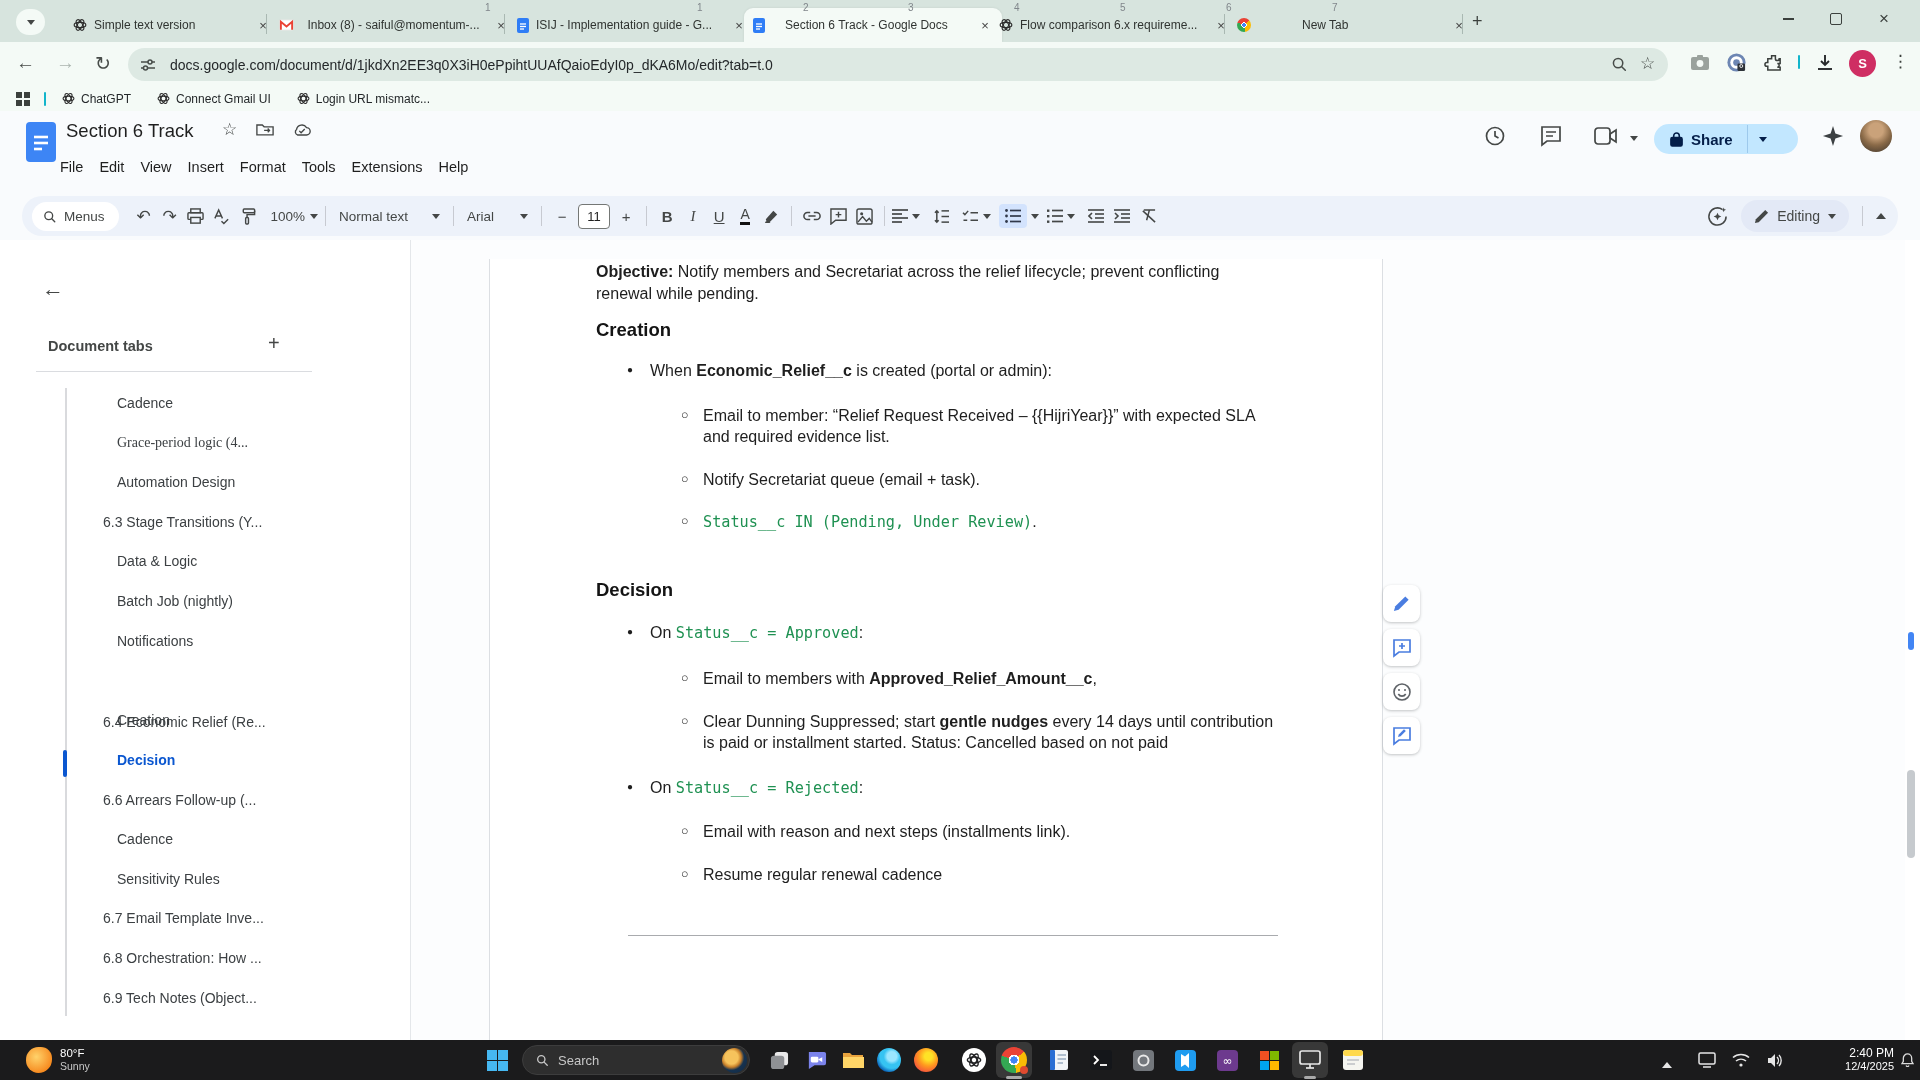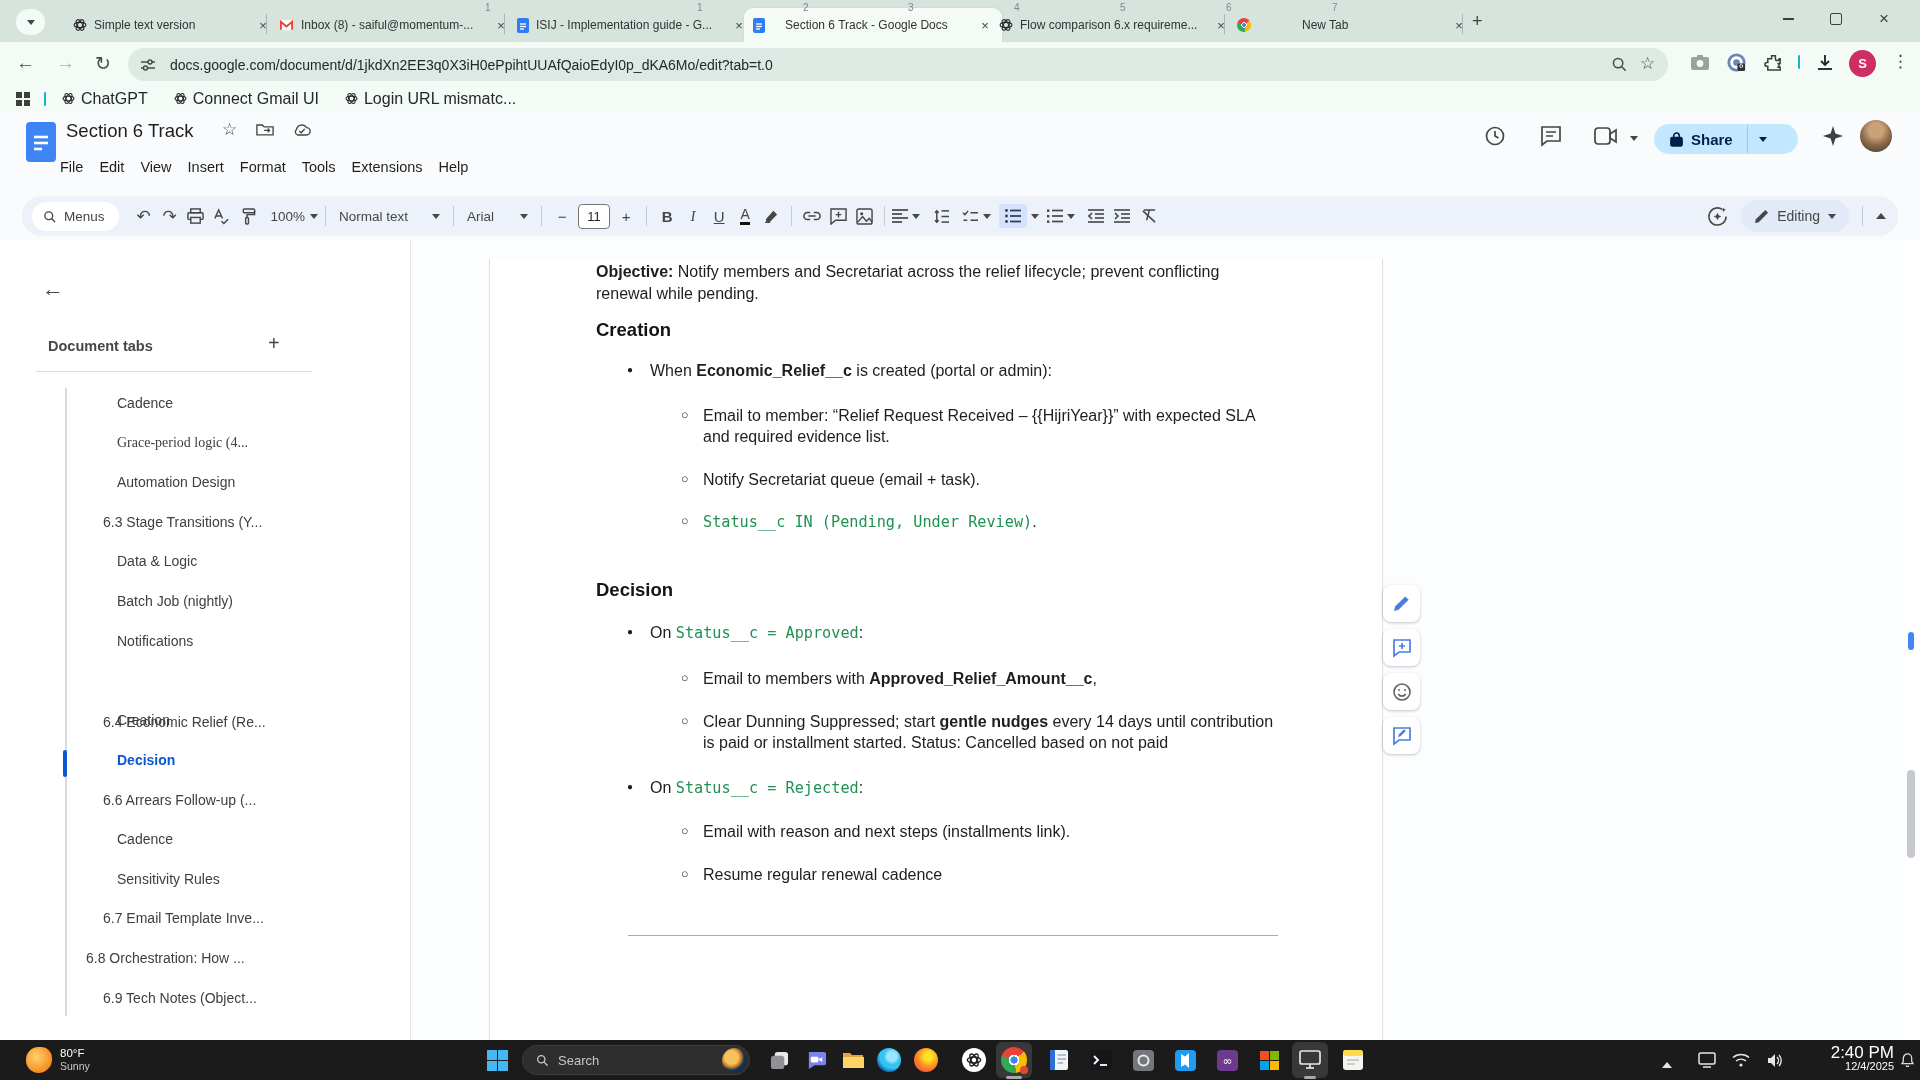--- a/index.html
+++ b/index.html
@@ -12,21 +12,21 @@
   .tab{position:absolute;top:8px;height:34px;border-radius:9px 9px 0 0;display:flex;align-items:center;padding:0 9px;font-size:12px;color:#303431;}
   .tab.active{background:#f4faf6;box-shadow:0 0 3px rgba(0,0,0,.08);gap:13px;}
   .tab .ttl{flex:1;overflow:hidden;white-space:nowrap;text-overflow:ellipsis;margin:0 7px;}
   .tab .x{font-size:13px;color:#444;width:16px;height:16px;border-radius:8px;display:flex;align-items:center;justify-content:center;}
   .tabdiv{position:absolute;top:14px;width:1px;height:20px;background:#a9b8b2;}
   #addrbar{position:absolute;left:0;top:42px;width:1920px;height:44px;background:#f4faf6;}
   .navglyph{font-size:19px;color:#474c49;}
   #urlpill{position:absolute;left:128px;top:6px;width:1540px;height:33px;border-radius:17px;background:#dde9e3;display:flex;align-items:center;}
   #url{font-size:14px;color:#24282a;margin-left:14px;}
   #bookmarks{position:absolute;left:0;top:86px;width:1920px;height:25px;background:#f4faf6;display:flex;align-items:center;}
-  .bm{display:flex;align-items:center;gap:6px;font-size:16px;color:#24282a;margin-right:26px;}
+  .bm{display:flex;align-items:center;gap:6px;font-size:12px;color:#24282a;margin-right:26px;}
   .tealdiv{width:2px;height:14px;background:#12b5cb;border-radius:1px;}
   .wbtn{position:absolute;top:2px;width:44px;height:34px;display:flex;align-items:center;justify-content:center;color:#3b403d;}
   
   #dheader{position:absolute;left:0;top:111px;width:1920px;height:129px;background:#f9fbfd;}
   #dtitle{font-size:18.5px;color:#1f1f1f;}
   .menu-item{font-size:14.5px;color:#1f1f1f;padding:3px 8px;border-radius:4px;}
   #sharepill{position:absolute;left:1654px;top:13px;width:144px;height:30px;border-radius:21px;background:#c2e7ff;display:flex;align-items:center;color:#041e49;}
   
   #dtoolbar{position:absolute;left:22px;top:196px;width:1876px;height:40px;border-radius:20px;background:#edf2fa;display:flex;align-items:center;color:#444746;}
   .tbi{display:flex;align-items:center;justify-content:center;height:28px;min-width:26px;border-radius:4px;}
@@ -80,21 +80,21 @@
               <ellipse cx="12" cy="12" rx="10" ry="4.4"></ellipse>
               <ellipse cx="12" cy="12" rx="10" ry="4.4" transform="rotate(60 12 12)"></ellipse>
               <ellipse cx="12" cy="12" rx="10" ry="4.4" transform="rotate(120 12 12)"></ellipse>
             </g>
           </svg>
         </span>
       <span class="ttl">Simple text version</span>
       <span class="x">×</span>
     </div>
     <div class="tabdiv" style="left:266px;"></div>
-    <div class="tab" style="left:270px;width:230px;">
+    <div class="tab" style="left:270px;width:230px;text-align:center;">
       <span>
           <svg width="15" height="12" viewBox="0 0 16 12">
             <rect x="0.5" y="0.5" width="15" height="11" rx="1.5" fill="#fff" stroke="#dfe3e0"></rect>
             <path d="M2 11 V2.6 L8 7.6 L14 2.6 V11" stroke="#ea4335" stroke-width="2" fill="none"></path>
           </svg>
         </span>
       <span class="ttl">Inbox (8) - saiful@momentum-...</span>
       <span class="x">×</span>
     </div>
     <div class="tabdiv" style="left:504px;"></div>
@@ -567,21 +567,21 @@
       </div>
     <div class="sb-item" style="left:117px;top:583px;">
         <span>Cadence</span>
       </div>
     <div class="sb-item" style="left:117px;top:623px;">
         <span>Sensitivity Rules</span>
       </div>
     <div class="sb-item" style="left:103px;top:662px;">
         <span>6.7 Email Template Inve...</span>
       </div>
-    <div class="sb-item" style="left:86px;top:702px;">
+    <div class="sb-item" style="left:103px;top:702px;">
         <span>6.8 Orchestration: How ...</span>
       </div>
     <div class="sb-item" style="left:103px;top:742px;">
         <span>6.9 Tech Notes (Object...</span>
       </div>
   </div>
 
   <div id="canvas">
     <div id="page"></div>
     <div id="doc">
@@ -808,21 +808,21 @@
           <circle cx="9" cy="12" r="1.6" fill="#e6e6e6" stroke="none"></circle>
         </svg>
       </span>
     <span class="tk" style="left:1762px;">
         <svg width="17" height="15" viewBox="0 0 17 15" fill="#e6e6e6">
           <path d="M1 5h3l4-4v13l-4-4H1z"></path>
           <path d="M10 4a5 5 0 0 1 0 7M12 2a8 8 0 0 1 0 11" fill="none" stroke="#e6e6e6" stroke-width="1.4"></path>
         </svg>
       </span>
     <div class="abs" style="right:26px;top:6px;text-align:right;">
-      <div style="font-size:17px;color:#fff;line-height:14px;">2:40 PM</div>
+      <div style="font-size:12px;color:#fff;line-height:14px;">2:40 PM</div>
       <div style="font-size:11px;color:#fff;line-height:13px;">12/4/2025</div>
     </div>
     <span class="abs" style="right:6px;top:13px;">
         <svg width="13" height="14" viewBox="0 0 14 15" fill="none" stroke="#dcdcdc" stroke-width="1.4">
           <path d="M7 1a4.5 4.5 0 0 1 4.5 4.5V9l1.5 2.5H1L2.5 9V5.5A4.5 4.5 0 0 1 7 1z"></path>
           <path d="M5.5 13.5a1.6 1.6 0 0 0 3 0"></path>
         </svg>
       </span>
   </div>
 

